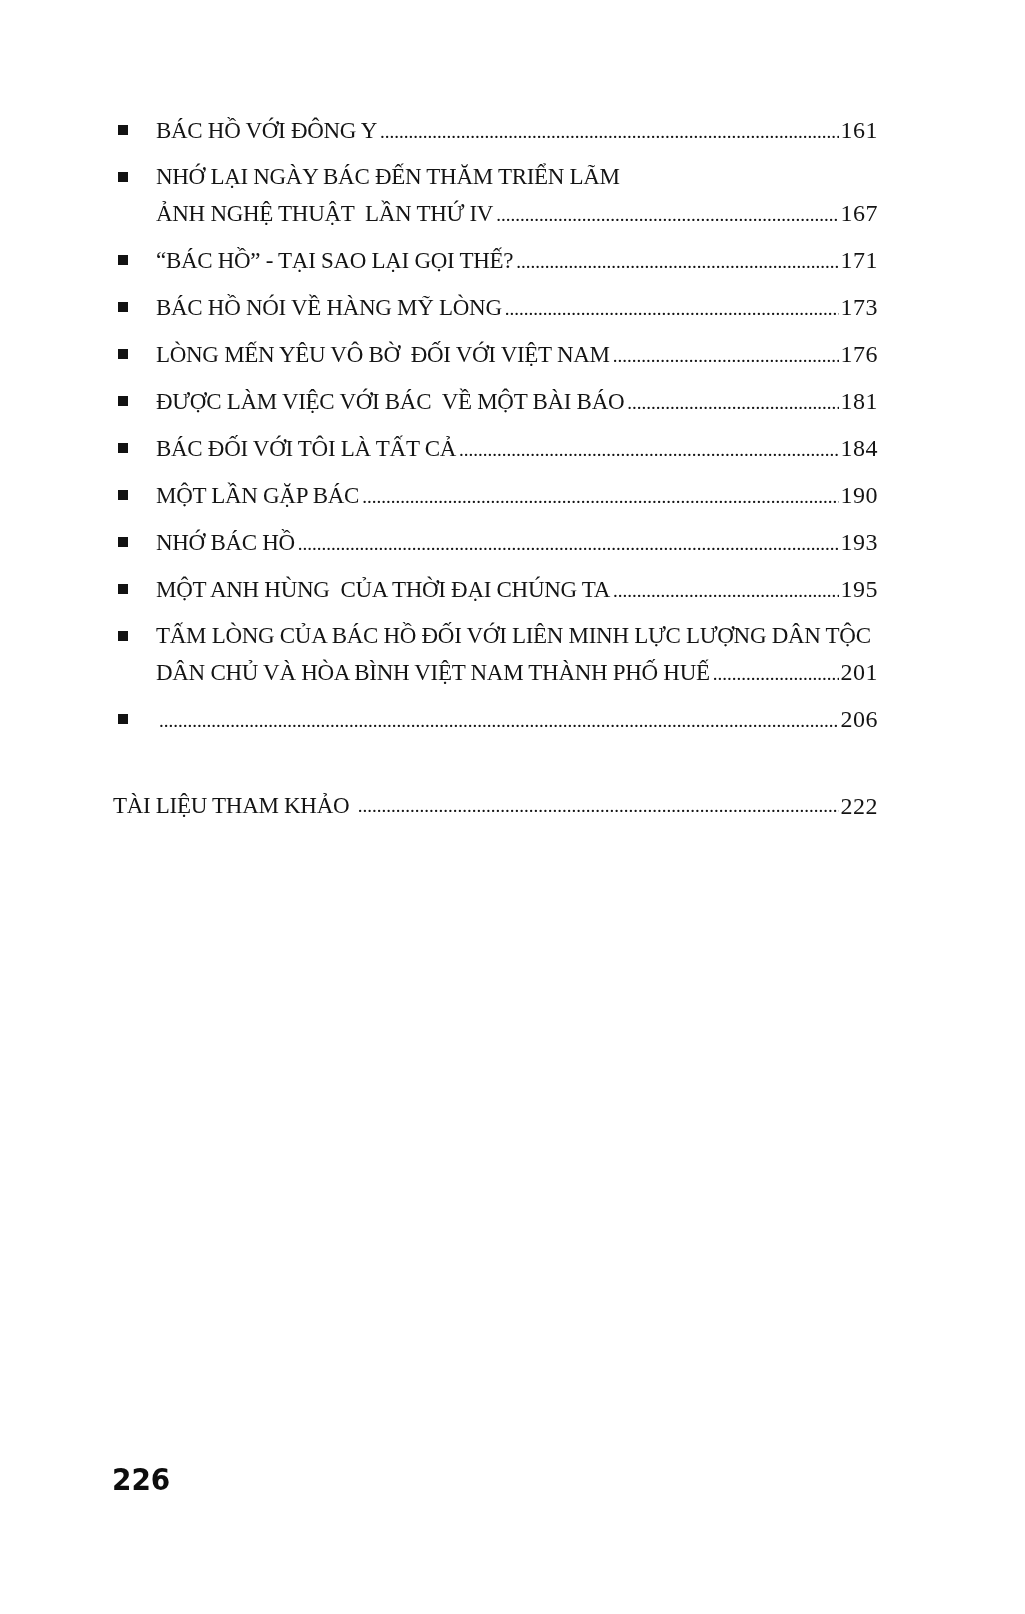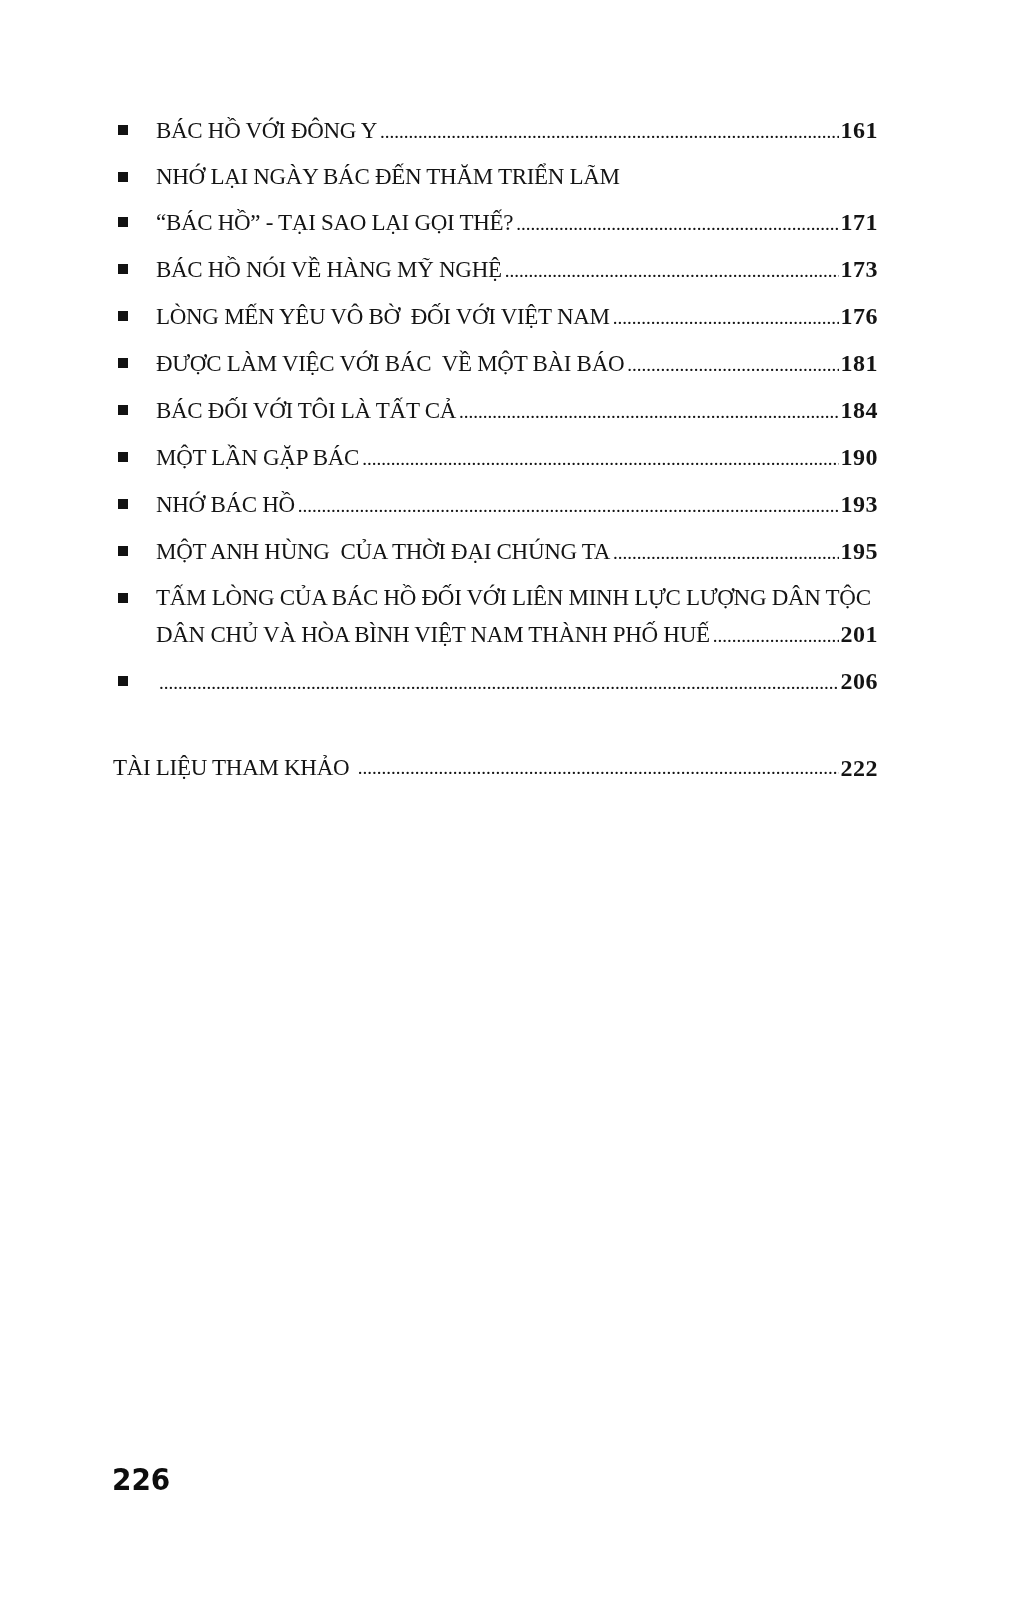--- a/index.html
+++ b/index.html
@@ -62,21 +62,20 @@
     margin-left: 3px;
     margin-right: 2px;
   }
   .dots::after {
     content: "..............................................................................................................................................................................................................";
   }
   .pagenum {
     flex: none;
     font-size: 24px;
     letter-spacing: 0.5px;
-    font-weight: bold;
   }
   .ref-row {
     margin-top: 49px;
     margin-left: -5px; 
     display: flex;
     align-items: flex-start;
     font-size: 23px;
     line-height: 36px;
     letter-spacing: -0.3px;
   }
@@ -106,39 +105,44 @@
             <span class="dots"></span>
             <span class="pagenum">161</span>
           </div>
         </div>
   </div>
 
   <div class="entry">
     <span class="bullet"></span>
     <div class="entry-body">
           <div class="line"><span class="title">NHỚ LẠI NGÀY BÁC ĐẾN THĂM TRIỂN LÃM</span></div>
+          <div class="line last">
+            <span class="title">ẢNH NGHỆ THUẬT  LẦN THỨ IV</span>
+            <span class="dots"></span>
+            <span class="pagenum">167</span>
+          </div>
         </div>
   </div>
 
   <div class="entry">
     <span class="bullet"></span>
     <div class="entry-body">
           <div class="line last">
             <span class="title">“BÁC HỒ” - TẠI SAO LẠI GỌI THẾ?</span>
             <span class="dots"></span>
             <span class="pagenum">171</span>
           </div>
         </div>
   </div>
 
   <div class="entry">
     <span class="bullet"></span>
     <div class="entry-body">
           <div class="line last">
-            <span class="title">BÁC HỒ NÓI VỀ HÀNG MỸ NGHỆ</span>
+            <span class="title">BÁC HỒ NÓI VỀ HÀNG MỸ LÒNG</span>
             <span class="dots"></span>
             <span class="pagenum">173</span>
           </div>
         </div>
   </div>
 
   <div class="entry">
     <span class="bullet"></span>
     <div class="entry-body">
           <div class="line last">

